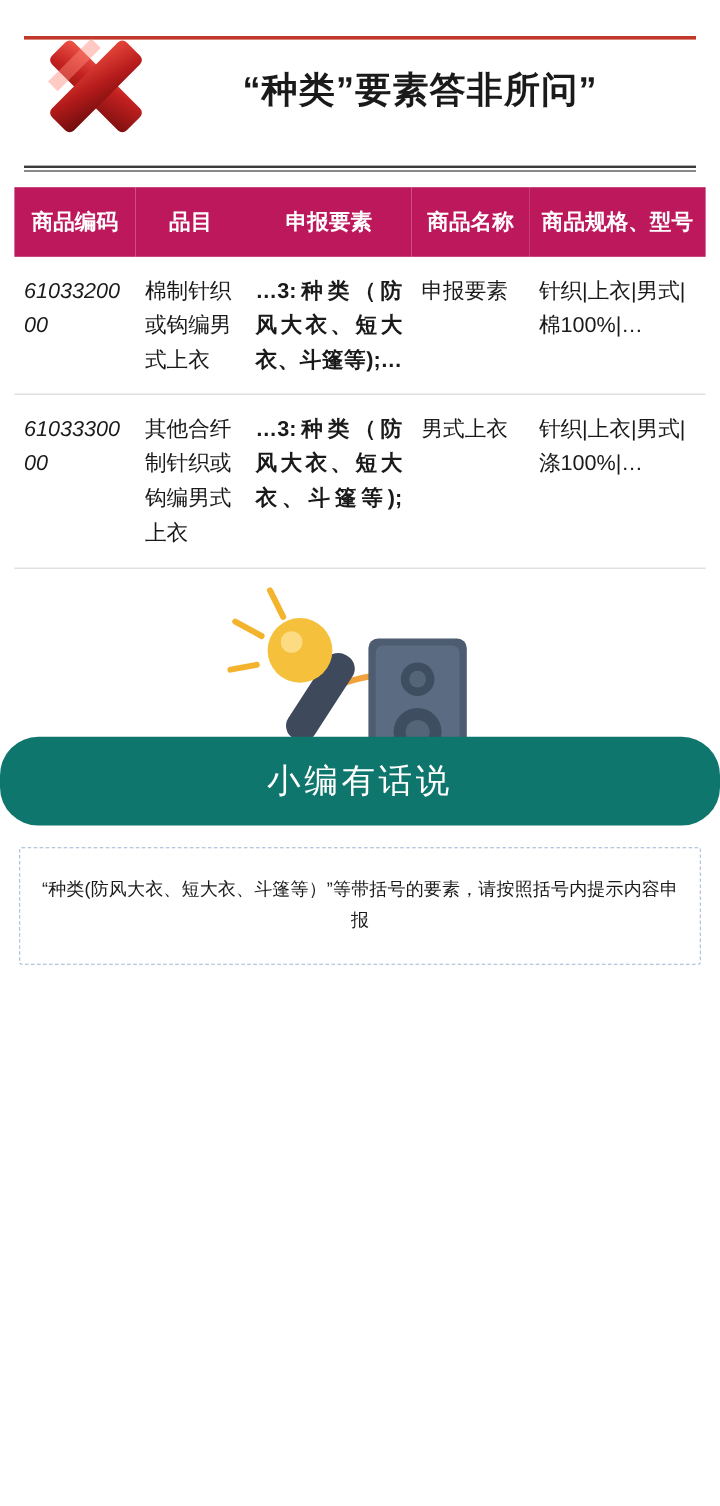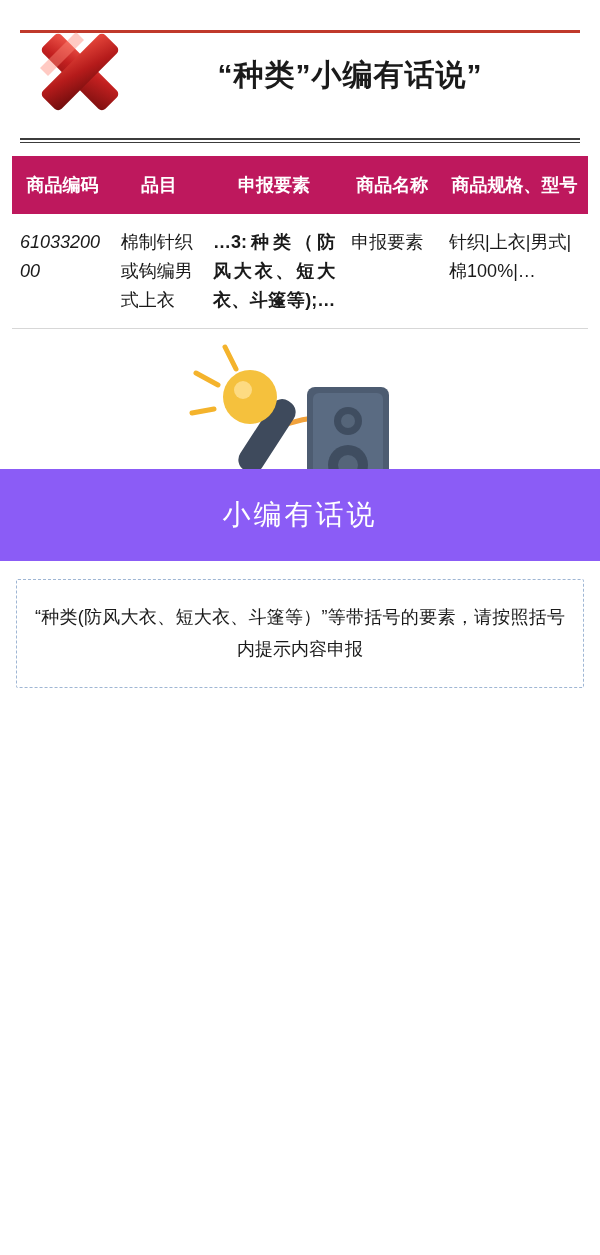--- a/index.html
+++ b/index.html
@@ -136,46 +136,47 @@
   
   .illus {
     position: relative;
     height: 180px;
     margin-top: 6px;
   }
   .illus svg { position: absolute; left: 50%; transform: translateX(-50%); top: 0; }
 
   
   .note-band {
-    background: #8b5cf6;
-    height: 92px;
+    background: #0f766e;
+    height: 74px;
     display: flex;
     align-items: center;
     justify-content: center;
     margin-top: -46px;
     position: relative;
     z-index: 0;
+    border-radius: 32px;
   }
   .note-band-text {
     color: #ffffff;
     font-size: 28px;
     letter-spacing: 3px;
     font-weight: normal;
   }
 
   .note-box {
     margin: 18px 16px 0 16px;
     border: 1px dashed #9fb6d4;
     border-radius: 2px;
     padding: 22px 18px;
     box-sizing: border-box;
   }
   .note-box p {
     margin: 0;
-    font-size: 18px;
+    font-size: 15px;
     line-height: 1.75;
     color: #1a1a1a;
     text-align: justify;
     text-align-last: center;
   }
 </style>
 </head>
 <body>
 
 <div class="page">
@@ -198,21 +199,21 @@
           </linearGradient>
         </defs>
         <g transform="translate(60,52)">
           <rect x="-44" y="-13" width="88" height="26" rx="5" fill="url(#gx1)" transform="rotate(45)"></rect>
           <rect x="-44" y="-13" width="88" height="26" rx="5" fill="url(#gx2)" transform="rotate(-45)"></rect>
           <path d="M-40 -4 L-4 -40 L4 -32 L-32 4 Z" fill="#ff8a7a" opacity="0.45" transform="rotate(0)"></path>
         </g>
       </svg>
     </div>
 
-    <div class="header-title">“种类”小编有话说”</div>
+    <div class="header-title">“种类”要素答非所问”</div>
 
     <div class="rule-bottom-wrap">
       <div class="l1"></div>
       <div class="l2"></div>
     </div>
   </div>
 
 
   <div class="table-wrap">
     <table class="spec">
@@ -233,20 +234,27 @@
         </tr>
       </thead>
       <tbody>
         <tr>
           <td class="col-code">6103320000</td>
           <td>棉制针织或钩编男式上衣</td>
           <td class="col-req">…3:种类（防风大衣、短大衣、斗篷等);…</td>
           <td>申报要素</td>
           <td>针织|上衣|男式|棉100%|…</td>
         </tr>
+        <tr class="last-row">
+          <td class="col-code">6103330000</td>
+          <td>其他合纤制针织或钩编男式上衣</td>
+          <td class="col-req">…3:种类（防风大衣、短大衣、斗篷等);</td>
+          <td>男式上衣</td>
+          <td>针织|上衣|男式|涤100%|…</td>
+        </tr>
       </tbody>
     </table>
   </div>
 
   <div class="illus">
     <svg width="260" height="180" viewBox="0 0 260 180" xmlns="http://www.w3.org/2000/svg">
 
       <g stroke="#f4b32c" stroke-width="5" stroke-linecap="round">
         <line x1="55" y1="12" x2="66" y2="34"></line>
         <line x1="26" y1="38" x2="48" y2="50"></line>

